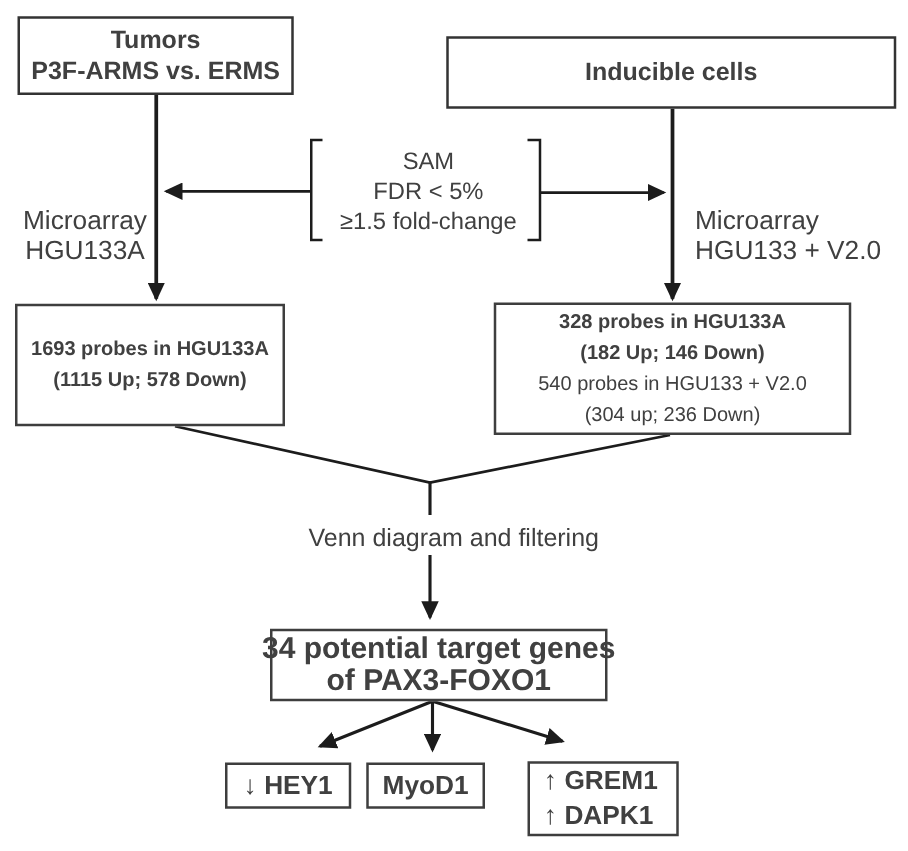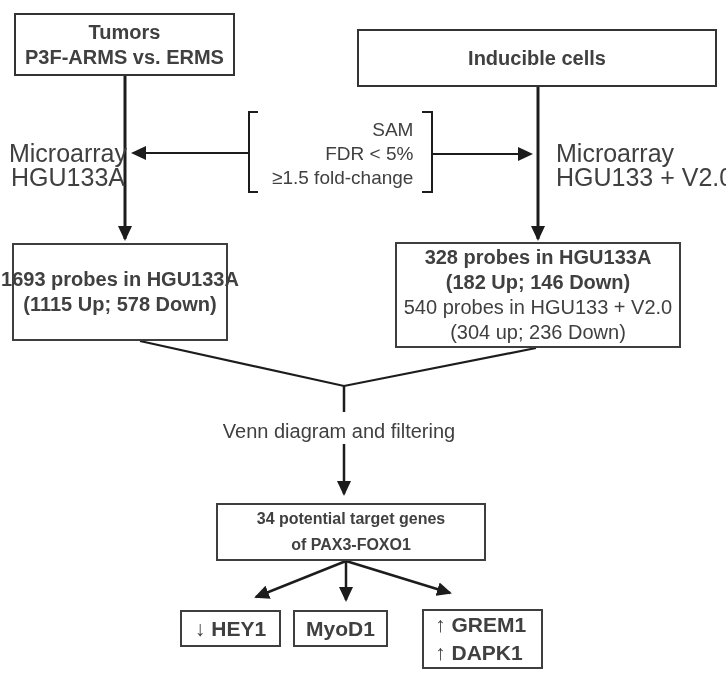--- a/index.html
+++ b/index.html
@@ -21,29 +21,29 @@
     border: 2px solid #3e3e3e;
     display: flex;
     flex-direction: column;
     align-items: center;
     justify-content: center;
     text-align: center;
   }
   .box .bl { white-space: nowrap; }
   .bold { font-weight: bold; }
   .topbox { border-width: 2.5px; border-color: #333333; font-size: 20px; font-weight: bold; line-height: 25px; }
-  .resultbox { font-size: 20px; line-height: 25px; }
-  .targetbox { font-size: 16px; font-weight: bold; line-height: 26px; }
+  .resultbox { font-size: 16px; line-height: 25px; }
+  .targetbox { font-size: 24px; font-weight: bold; line-height: 26px; }
   .genebox { font-size: 21px; font-weight: bold; line-height: 28px; }
   .genebox .gene-row { display: flex; align-items: center; white-space: nowrap; }
   .genebox .arrow-glyph { margin-right: 6px; }
   .label { position: absolute; white-space: nowrap; }
   .lbl-center { text-align: center; }
-  .microarray { font-size: 25px; line-height: 24px; }
-  .sam { font-size: 19px; line-height: 24px; text-align: right; }
+  .microarray { font-size: 21px; line-height: 24px; margin-top: 24px; }
+  .sam { font-size: 19px; line-height: 24px; text-align: center; }
   .venn { font-size: 20px; }
 </style>
 </head>
 <body>
 
 <div class="canvas">
 
   <svg class="lines" width="726" height="681" viewBox="0 0 726 681">
     <defs>
       <marker id="ah" markerUnits="userSpaceOnUse" markerWidth="16" markerHeight="14" refX="13" refY="7" orient="auto">
@@ -99,21 +99,21 @@
     <div class="bl bold">(1115 Up; 578 Down)</div>
   </div>
 
   <div class="box resultbox" style="left:395px; top:242px; width:286px; height:106px;">
     <div class="bl bold">328 probes in HGU133A</div>
     <div class="bl bold">(182 Up; 146 Down)</div>
     <div class="bl">540 probes in HGU133 + V2.0</div>
     <div class="bl">(304 up; 236 Down)</div>
   </div>
 
-  <div class="label lbl-center venn" style="left:194px; top:420px; width:290px;">Venn diagram and filtering</div>
+  <div class="label lbl-center venn" style="left:218px; top:420px; width:290px;">Venn diagram and filtering</div>
 
   <div class="box targetbox" style="left:216px; top:503px; width:270px; height:58px;">
     <div class="bl">34 potential target genes</div>
     <div class="bl">of PAX3-FOXO1</div>
   </div>
 
   <div class="box genebox" style="left:180px; top:610px; width:101px; height:37px;">
     <div class="gene-row">
       <span class="arrow-glyph">↓</span>
       <span>HEY1</span>

